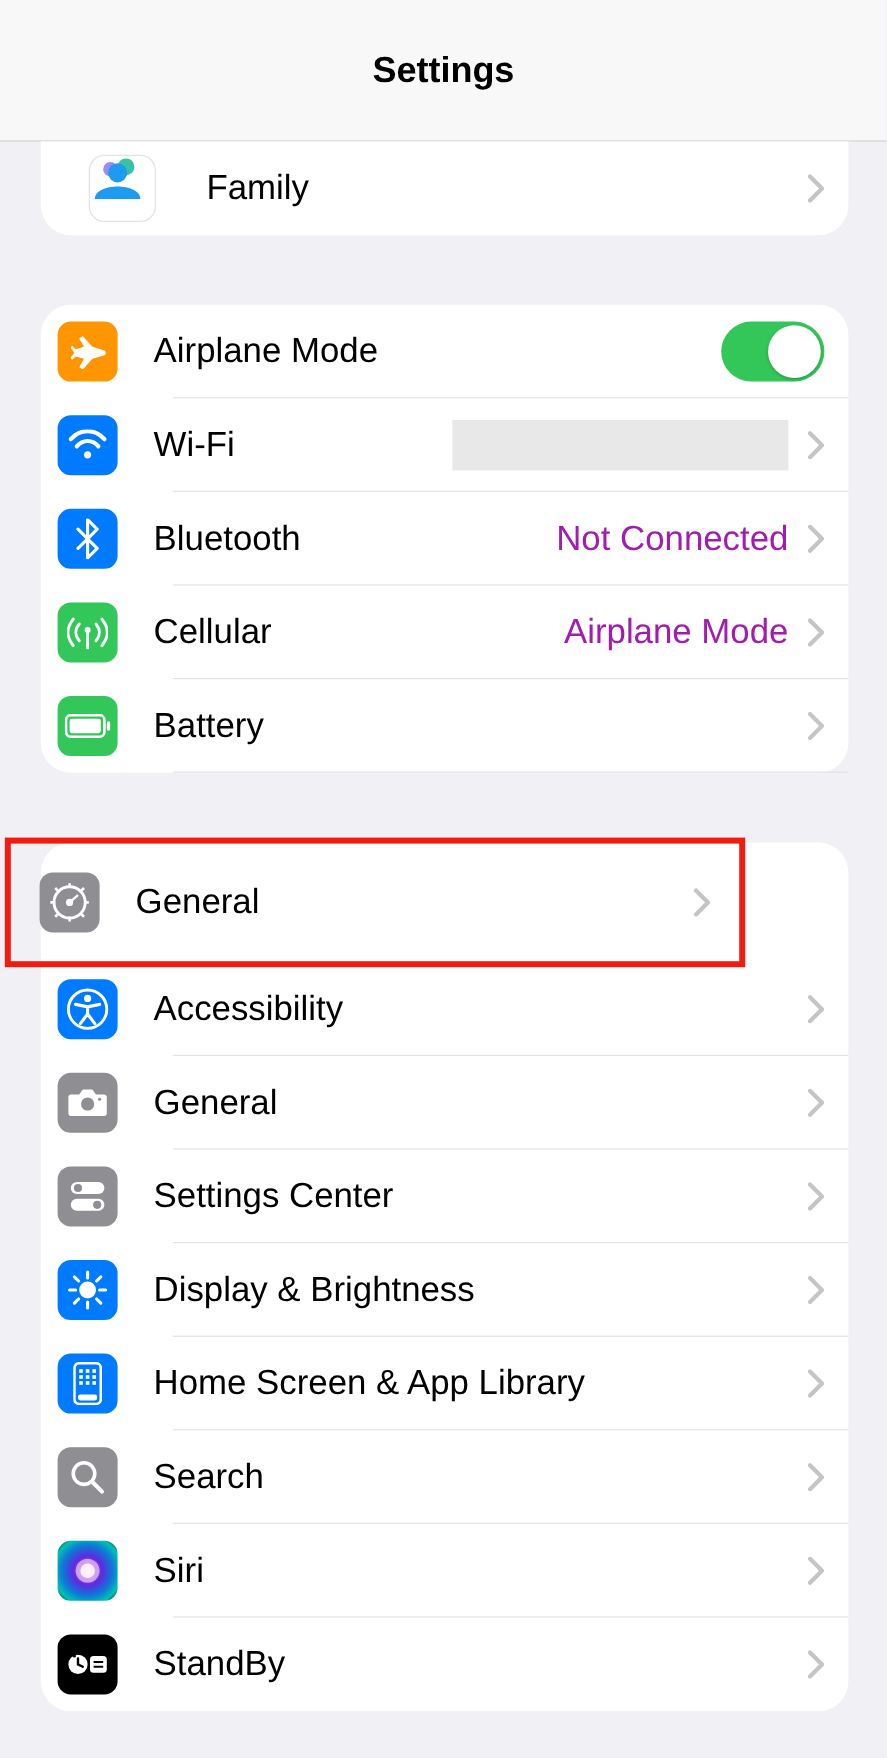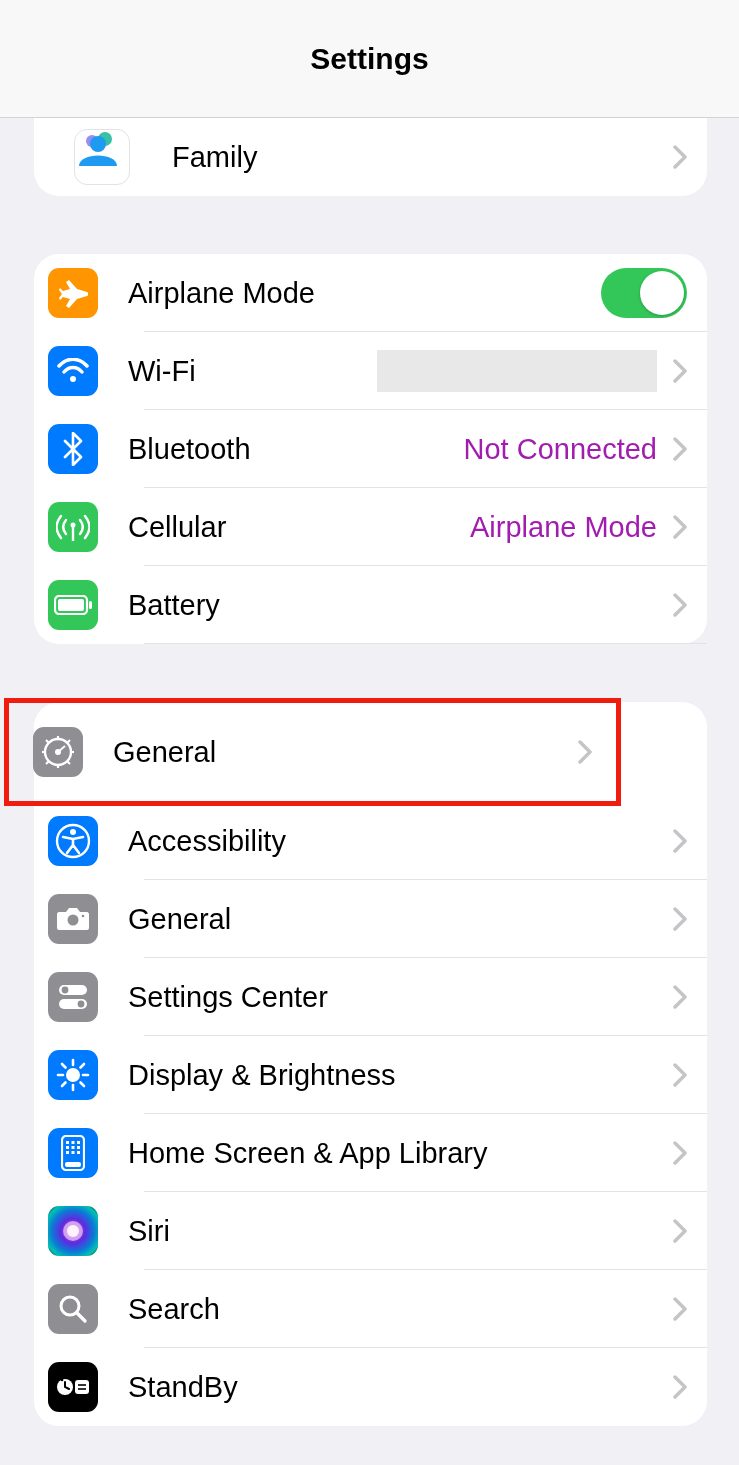--- a/index.html
+++ b/index.html
@@ -373,43 +373,43 @@
       <span class="label">Home Screen &amp; App Library</span>
       <span class="spacer"></span>
       <span class="chevron">
         <svg width="14" height="24" viewBox="0 0 14 24">
             <path d="M2 2 L12 12 L2 22" stroke="#c5c5c8" stroke-width="3.5" fill="none" stroke-linecap="round" stroke-linejoin="round"></path>
           </svg>
       </span>
     </div>
 
     <div class="row indented-sep">
+      <div class="icon-wrap bg-gray">
+        <svg width="32" height="32" viewBox="0 0 32 32">
+            <circle cx="13" cy="13" r="9" stroke="#fff" stroke-width="3" fill="none"></circle>
+            <line x1="20" y1="20" x2="28" y2="28" stroke="#fff" stroke-width="3.4" stroke-linecap="round"></line>
+          </svg>
+      </div>
+      <span class="label">Search</span>
+      <span class="spacer"></span>
+      <span class="chevron">
+        <svg width="14" height="24" viewBox="0 0 14 24">
+            <path d="M2 2 L12 12 L2 22" stroke="#c5c5c8" stroke-width="3.5" fill="none" stroke-linecap="round" stroke-linejoin="round"></path>
+          </svg>
+      </span>
+    </div>
+
+    <div class="row indented-sep">
       <div class="icon-wrap" style="background:radial-gradient(circle at 50% 50%, #ff3bd4 0%, #5b2ce0 35%, #0b7bd6 60%, #00c2b2 80%, #101022 100%);">
         <svg width="28" height="28" viewBox="0 0 28 28">
             <circle cx="14" cy="14" r="10" fill="rgba(255,255,255,0.55)"></circle>
             <circle cx="14" cy="14" r="6" fill="rgba(255,255,255,0.85)"></circle>
           </svg>
       </div>
       <span class="label">Siri</span>
-      <span class="spacer"></span>
-      <span class="chevron">
-        <svg width="14" height="24" viewBox="0 0 14 24">
-            <path d="M2 2 L12 12 L2 22" stroke="#c5c5c8" stroke-width="3.5" fill="none" stroke-linecap="round" stroke-linejoin="round"></path>
-          </svg>
-      </span>
-    </div>
-
-    <div class="row indented-sep">
-      <div class="icon-wrap bg-gray">
-        <svg width="32" height="32" viewBox="0 0 32 32">
-            <circle cx="13" cy="13" r="9" stroke="#fff" stroke-width="3" fill="none"></circle>
-            <line x1="20" y1="20" x2="28" y2="28" stroke="#fff" stroke-width="3.4" stroke-linecap="round"></line>
-          </svg>
-      </div>
-      <span class="label">Search</span>
       <span class="spacer"></span>
       <span class="chevron">
         <svg width="14" height="24" viewBox="0 0 14 24">
             <path d="M2 2 L12 12 L2 22" stroke="#c5c5c8" stroke-width="3.5" fill="none" stroke-linecap="round" stroke-linejoin="round"></path>
           </svg>
       </span>
     </div>
 
     <div class="row last">
       <div class="icon-wrap bg-black">

